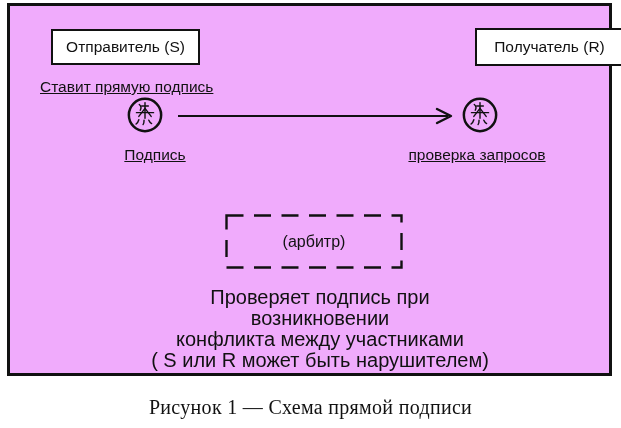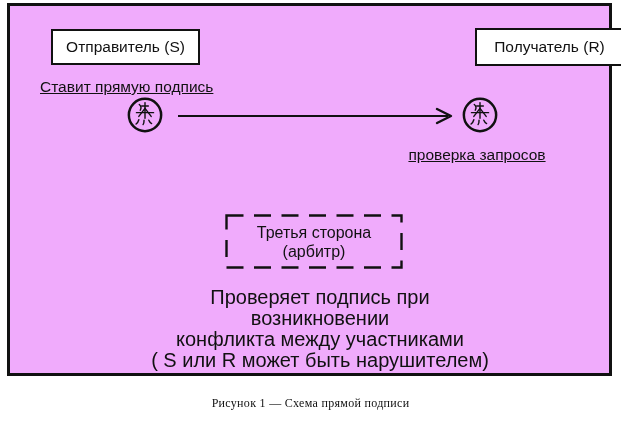--- a/index.html
+++ b/index.html
@@ -58,21 +58,21 @@
     position: absolute;
     left: 130px; top: 281px; width: 360px;
     text-align: center;
     font-size: 20px; line-height: 21px;
   }
   .caption {
     position: absolute;
     left: 0; top: 396px; width: 621px;
     text-align: center;
     font-family: "Liberation Serif", serif;
-    font-size: 12px;
+    font-size: 20px;
     letter-spacing: 0.3px;
   }
   .line { display: block; }
 </style>
 </head>
 <body>
 
 <div class="stage">
 
   <div class="frame">
@@ -123,31 +123,31 @@
           <path d="M20,13 l-6.5,8.5"></path>
           <path d="M20,13 l6.5,8.5"></path>
           <path d="M20,15 v8.5"></path>
           <path d="M13.5,25 q-1,3.5 -3,4.5"></path>
           <path d="M19,25.5 q0,3.5 -1,4.5"></path>
           <path d="M24,25.5 q1,2.5 3,3.5"></path>
         </g>
       </svg>
     </div>
 
+    <div class="label seal-caption sig-label">Подпись</div>
 
     <div class="label seal-caption check-label">
       <span class="line">проверка запросов</span>
     </div>
 
     <div class="dashed-box">
       <svg class="dashed-rect" viewBox="0 0 178 55">
         <rect x="1.5" y="1.5" width="175" height="52" fill="none" stroke="#111111" stroke-width="2.4" stroke-dasharray="17 10.5"></rect>
       </svg>
       <div class="dashed-text">
-        <span class="line">Третья сторона</span>
         <span class="line">(арбитр)</span>
       </div>
     </div>
 
     <div class="note">
       <span class="line">Проверяет подпись при возникновении</span>
       <span class="line">конфликта между участниками</span>
       <span class="line">( S или R может быть нарушителем)</span>
     </div>
 

